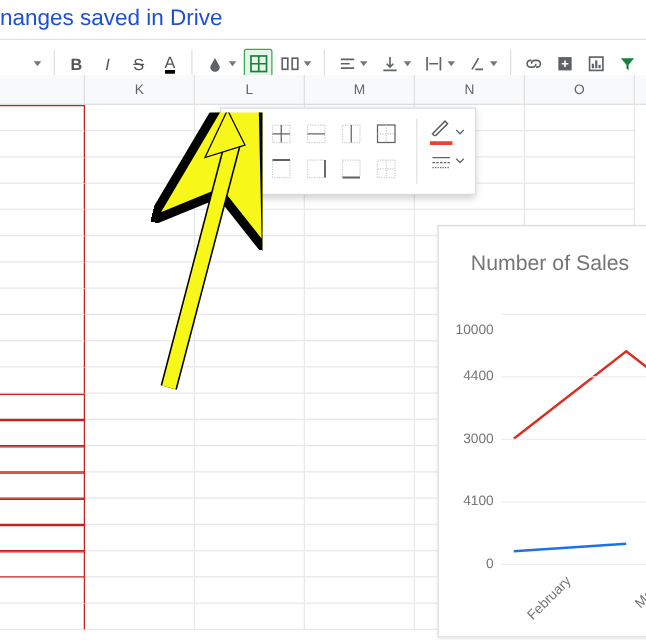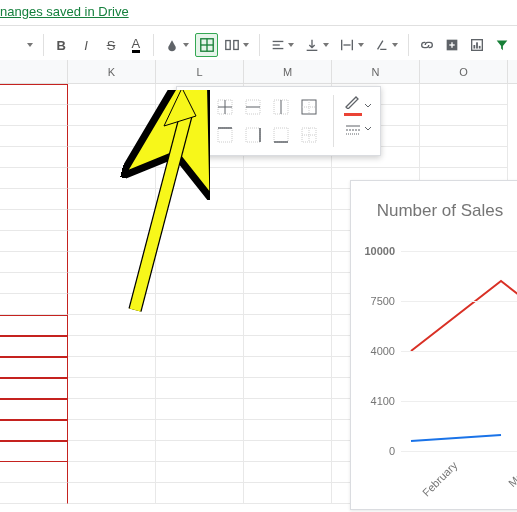--- a/index.html
+++ b/index.html
@@ -1,18 +1,18 @@
 <!DOCTYPE html>
 <html><head>
 <meta charset="utf-8">
 <style>
   * { box-sizing: border-box; margin: 0; padding: 0; }
   body { font-family: Arial, sans-serif; font-size: 13px; color: #333; background: #fff; width: 517px; height: 512px; overflow: hidden; position: relative; }
   .top-status { padding: 4px 0 6px 0; color: #444; border-bottom: 0; }
-  .top-status span { text-decoration: underline; font-size: 13px; color: #15803d; }
+  .top-status span { font-size: 18px; color: #1d4ed8; }
   .toolbar { border-top: 1px solid #e0e0e0; border-bottom: 1px solid #e0e0e0; height: 40px; display: flex; align-items: center; gap: 2px; padding: 0 4px; }
   .tb-btn { width: 24px; height: 24px; display: flex; align-items: center; justify-content: center; cursor: pointer; border-radius: 2px; color: #555; }
   .tb-btn.drop { width: 34px; justify-content: flex-start; padding-left: 4px; position: relative; }
   .tb-btn.drop::after { content: ""; border-left: 3px solid transparent; border-right: 3px solid transparent; border-top: 4px solid #777; position: absolute; right: 4px; top: 10px; }
   .tb-sep { width: 1px; height: 22px; background: #e0e0e0; margin: 0 4px; }
   .tb-active { background: #e6f4ea; border: 1px solid #34a853; }
   
   
   .ico { width: 16px; height: 16px; display: inline-block; }
   
@@ -412,25 +412,25 @@
   <div class="chart-area" id="chart-area">
     <svg id="chart-svg" width="140" height="200" style="position:absolute;left:0;top:0;overflow:visible">
         <path d="M10 100 L100 30 L190 100" fill="none" stroke="#d93025" stroke-width="2"></path>
         <path d="M10 190 L100 184 " fill="none" stroke="#1a73e8" stroke-width="2"></path>
       </svg>
   <div class="gridline" style="top: 200px;"></div>
       <div class="ytick" style="top: 200px;">0</div>
       <div class="gridline" style="top: 150px;"></div>
       <div class="ytick" style="top: 150px;">4100</div>
       <div class="gridline" style="top: 100px;"></div>
-      <div class="ytick" style="top: 100px;">4000</div>
+      <div class="ytick" style="top: 100px;">3000</div>
       <div class="gridline" style="top: 50px;"></div>
-      <div class="ytick" style="top: 50px;">7500</div>
+      <div class="ytick" style="top: 50px;">4400</div>
       <div class="gridline" style="top: 0px;"></div>
-      <div class="ytick" style="top: 0px; font-weight: bold;">10000</div>
+      <div class="ytick" style="top: 13px;">10000</div>
     </div>
   <div class="xlabels" id="xlabels">
       <div class="xlabel" style="left: 6px; top: 8px;">February</div>
       <div class="xlabel" style="left: 96px; top: 8px;">March</div>
     </div>
 </div>
 
 <svg class="arrow-svg" width="100" height="230">
   <defs>
     <marker id="ah" markerWidth="14" markerHeight="14" refX="7" refY="4" orient="auto">

